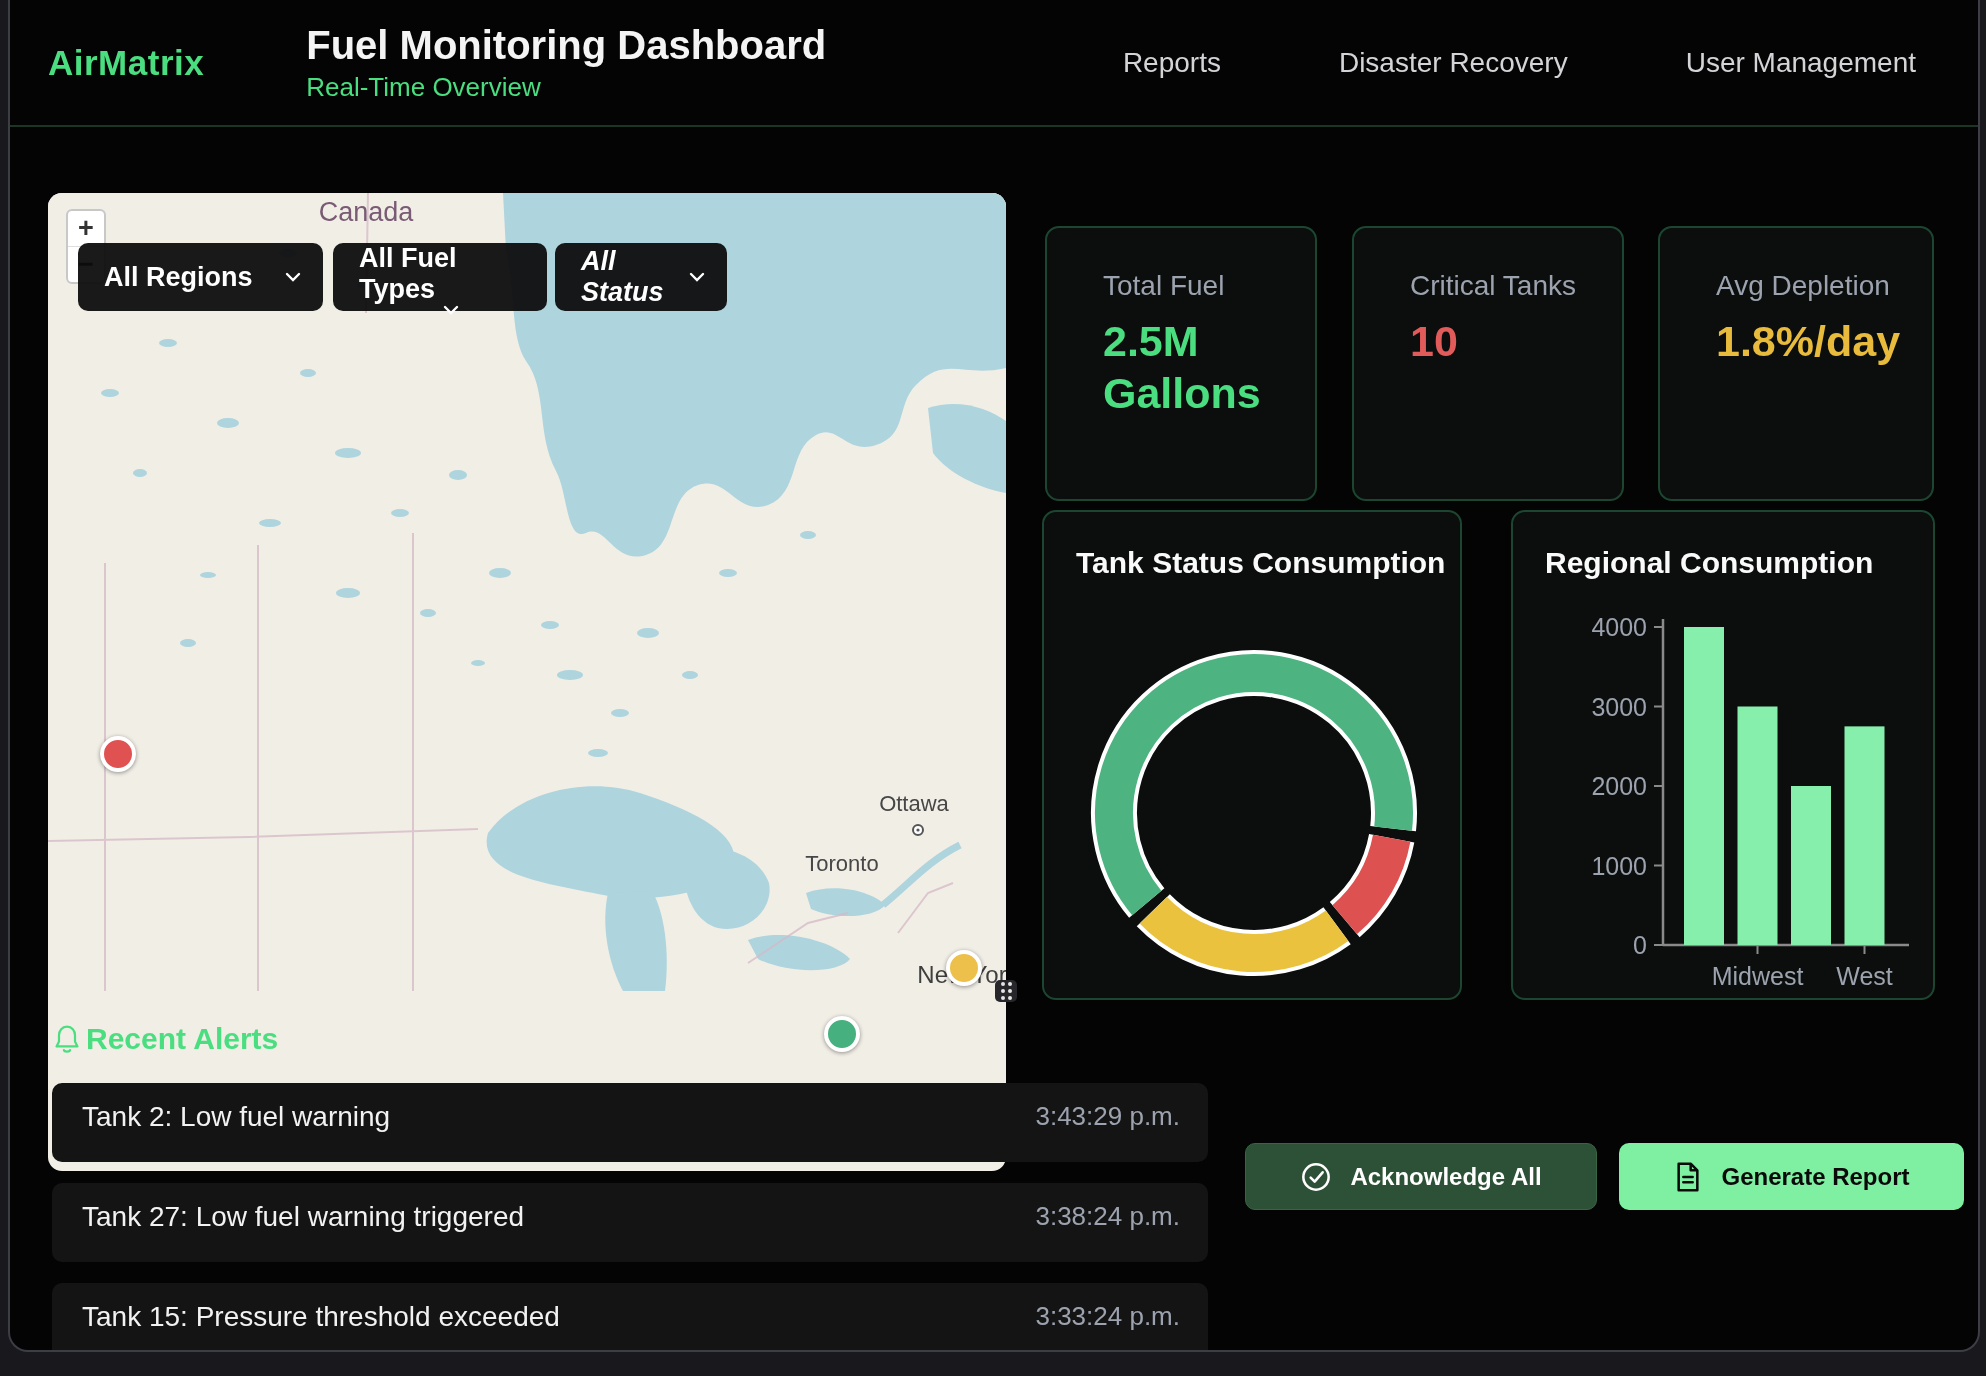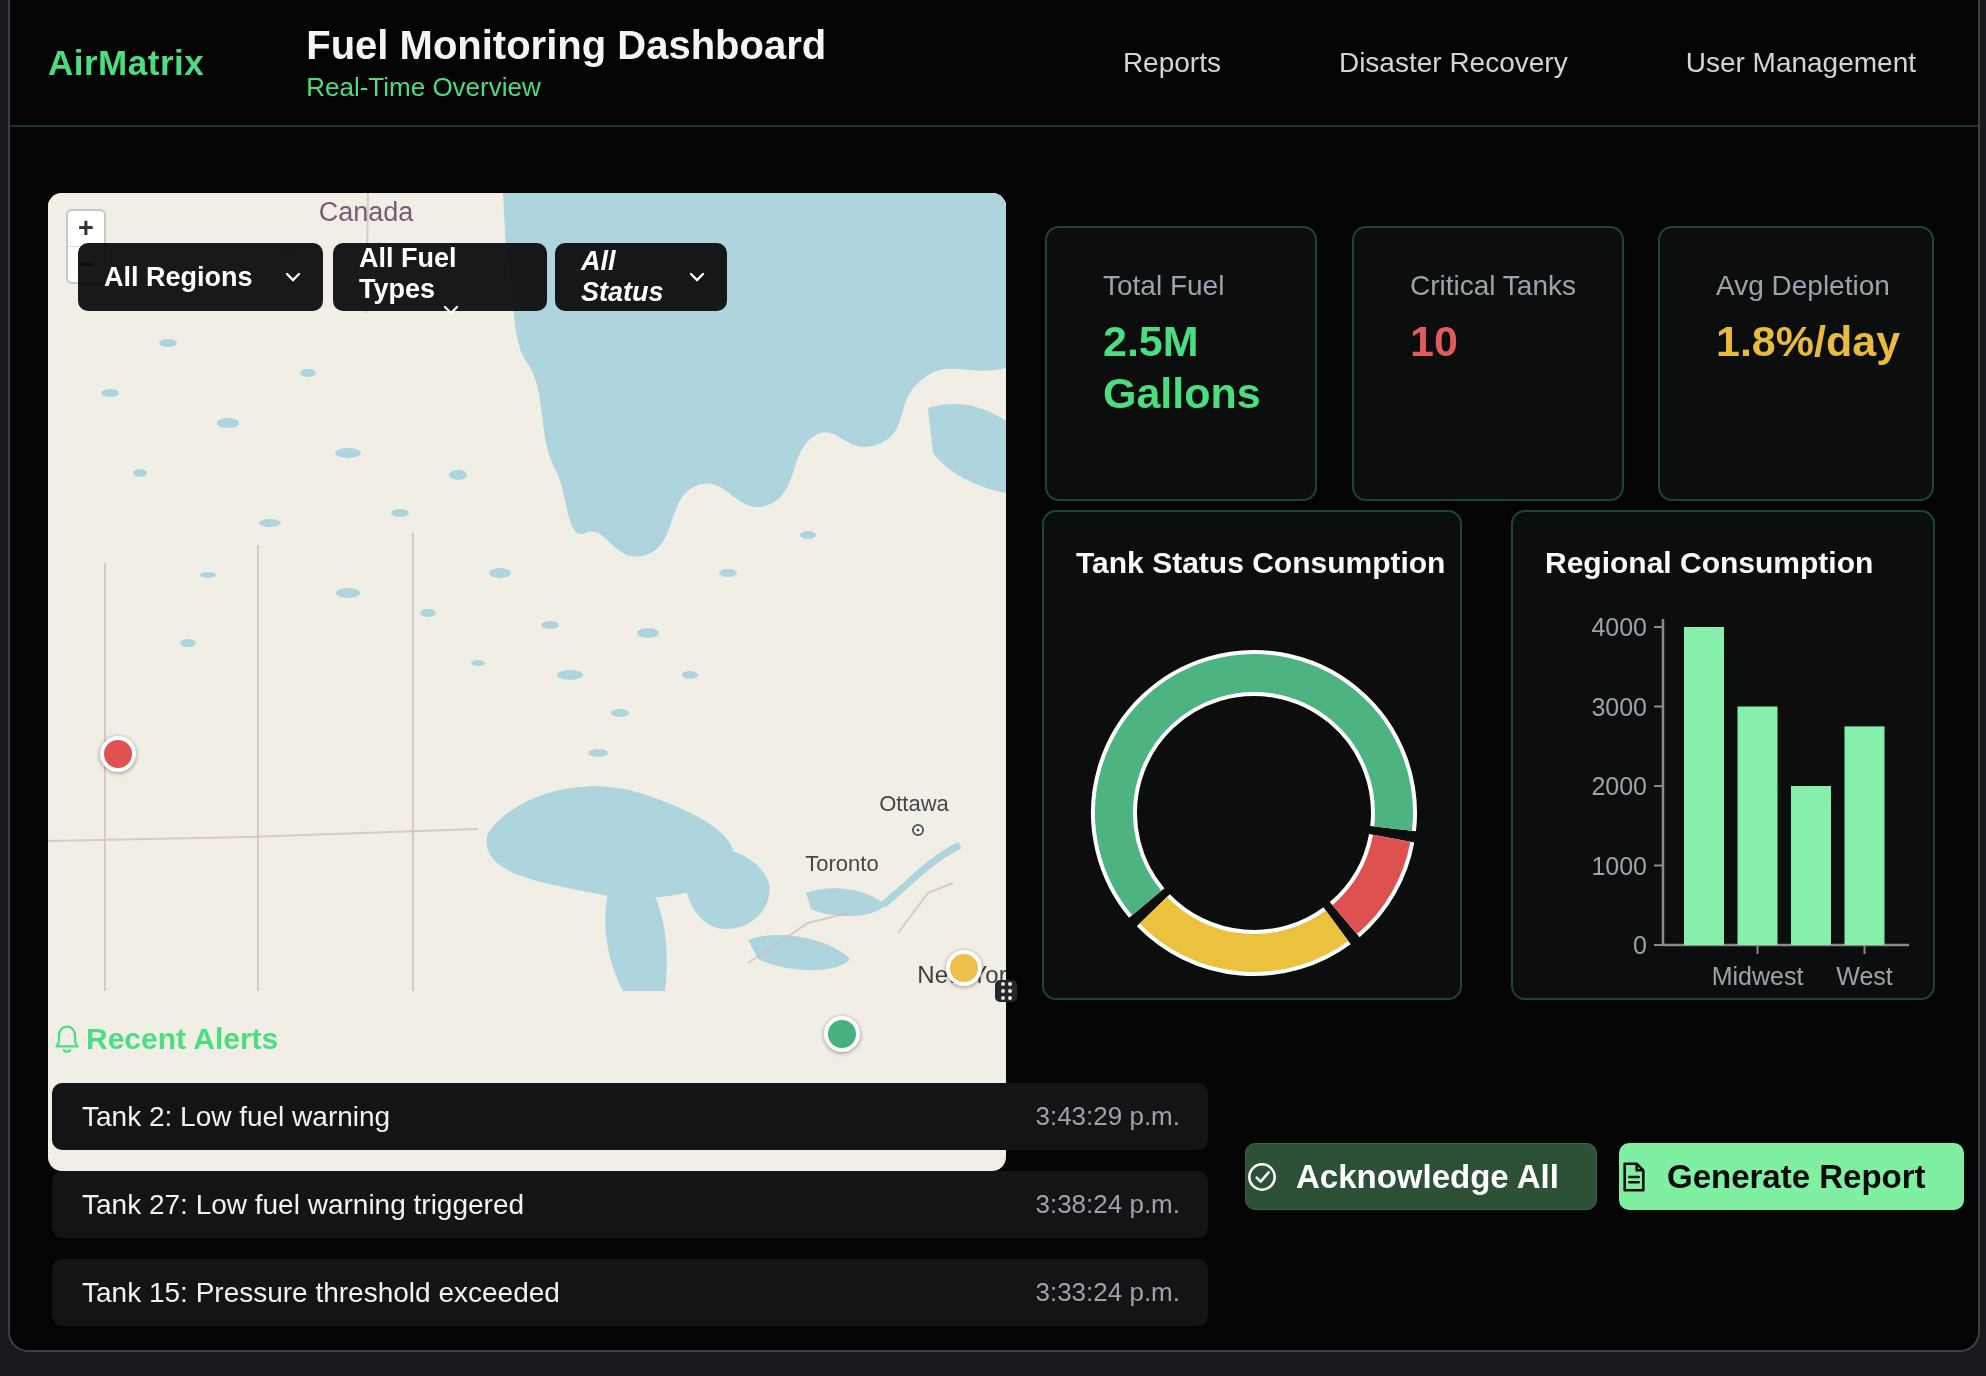--- a/index.html
+++ b/index.html
@@ -45,26 +45,26 @@
     overflow-wrap:anywhere;}
   
   .chart-card{position:absolute;top:510px;height:490px;background:#0b0e0c;border:2px solid #1d4632;
     border-radius:14px;box-sizing:border-box;}
   .chart-title{color:#fafafa;font-size:30px;font-weight:700;position:absolute;left:32px;top:34px;}
   
   .alerts-header{position:absolute;left:42px;top:1022px;display:flex;align-items:center;gap:4px;}
   .alerts-title{color:#4ade80;font-size:30px;font-weight:700;}
   .alerts-list{position:absolute;left:42px;top:1083px;width:1156px;}
   .alert-row{height:67px;background:#141414;border-radius:10px;margin-bottom:21px;display:flex;
-    align-items:center;justify-content:space-between;padding:0 28px 0 30px;cursor:pointer;}
+    align-items:center;justify-content:space-between;padding:0 28px 12px 30px;cursor:pointer;}
   .alert-text{color:#f2f2f2;font-size:28px;}
   .alert-time{color:#9ca3af;font-size:26px;}
   
   .btn{position:absolute;top:1143px;height:67px;border-radius:10px;display:flex;align-items:center;
-    gap:18px;font-size:33px;font-weight:700;cursor:pointer;box-sizing:border-box;}
+    justify-content:center;gap:18px;font-size:24px;font-weight:700;cursor:pointer;box-sizing:border-box;}
   .btn-ack{left:1235px;width:352px;background:#2d5136;color:#fff;border:1px solid #3a6446;}
   .btn-gen{left:1609px;width:345px;background:#7ff0a2;color:#0a0a0a;}
   text{font-family:"Liberation Sans","DejaVu Sans",sans-serif;}
 </style>
 </head>
 <body>
 
 <div class="app">
 
   <div class="header">

